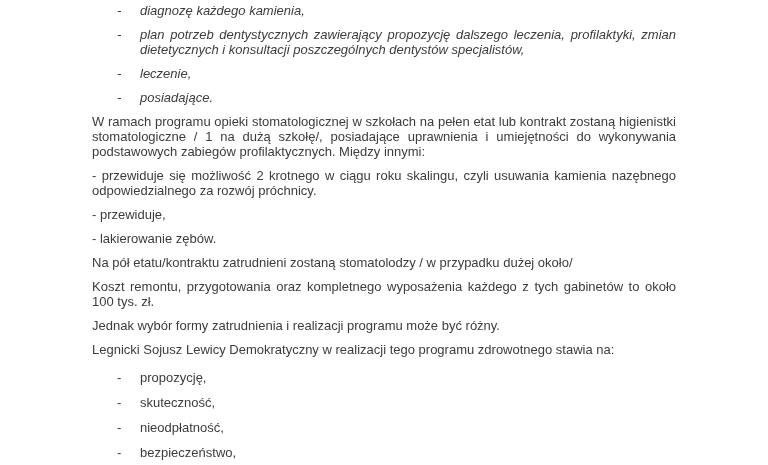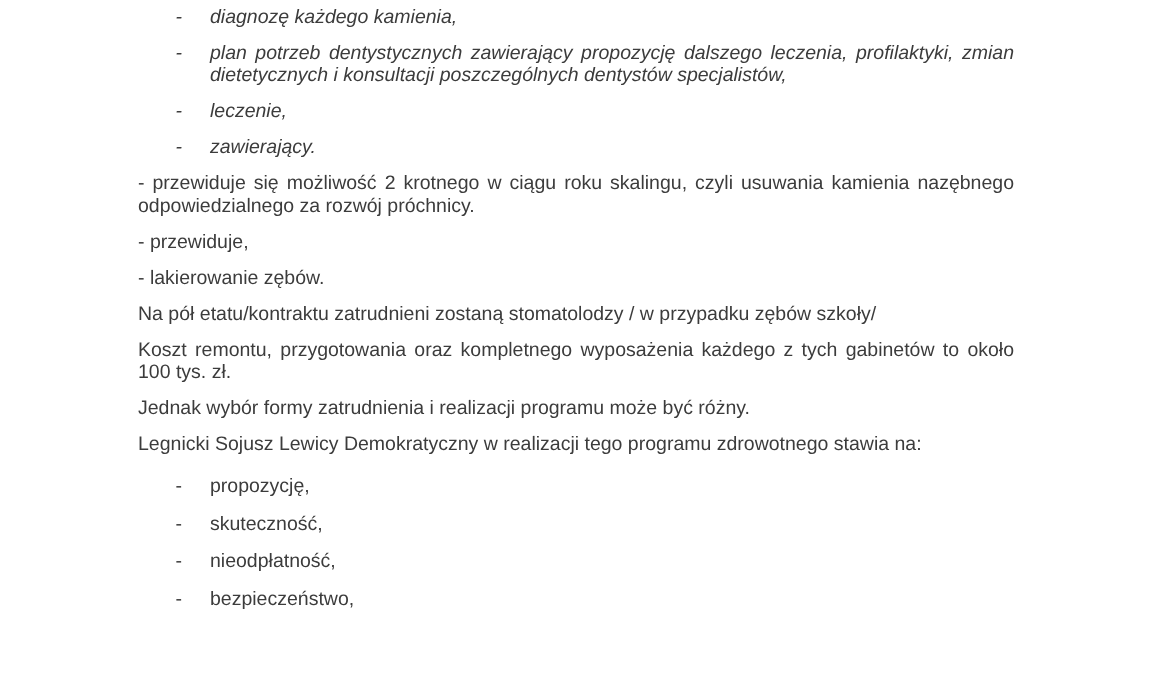--- a/index.html
+++ b/index.html
@@ -54,25 +54,26 @@
   }
 </style>
 </head>
 <body>
 
 <div class="page">
   <div class="content" id="doc-content">
       <div class="list-item italic"><span class="dash">-</span><span>diagnozę każdego kamienia,</span></div>
       <div class="list-item italic justify"><span class="dash">-</span><span>plan potrzeb dentystycznych zawierający propozycję dalszego leczenia, profilaktyki, zmian dietetycznych i konsultacji poszczególnych dentystów specjalistów,</span></div>
       <div class="list-item italic"><span class="dash">-</span><span>leczenie,</span></div>
-      <div class="list-item italic"><span class="dash">-</span><span>zawierający.</span></div>
+      <div class="list-item italic"><span class="dash">-</span><span>posiadające.</span></div>
+      <div class="para justify">W ramach programu opieki stomatologicznej w szkołach na pełen etat lub kontrakt zostaną higienistki stomatologiczne / 1 na dużą szkołę/, posiadające uprawnienia i umiejętności do wykonywania podstawowych zabiegów profilaktycznych. Między innymi:</div>
       <div class="para justify">- przewiduje się możliwość 2 krotnego w ciągu roku skalingu, czyli usuwania kamienia nazębnego odpowiedzialnego za rozwój próchnicy.</div>
       <div class="para">- przewiduje,</div>
       <div class="para">- lakierowanie zębów.</div>
-      <div class="para">Na pół etatu/kontraktu zatrudnieni zostaną stomatolodzy / w przypadku zębów szkoły/</div>
+      <div class="para">Na pół etatu/kontraktu zatrudnieni zostaną stomatolodzy / w przypadku dużej około/</div>
       <div class="para justify">Koszt remontu, przygotowania oraz kompletnego wyposażenia każdego z tych gabinetów to około 100 tys. zł.</div>
       <div class="para">Jednak wybór formy zatrudnienia i realizacji programu może być różny.</div>
       <div class="para before-list">Legnicki Sojusz Lewicy Demokratyczny w realizacji tego programu zdrowotnego stawia na:</div>
       <div class="list-item spaced"><span class="dash">-</span><span>propozycję,</span></div>
       <div class="list-item spaced"><span class="dash">-</span><span>skuteczność,</span></div>
       <div class="list-item spaced"><span class="dash">-</span><span>nieodpłatność,</span></div>
       <div class="list-item spaced"><span class="dash">-</span><span>bezpieczeństwo,</span></div>
     </div>
 </div>
 

